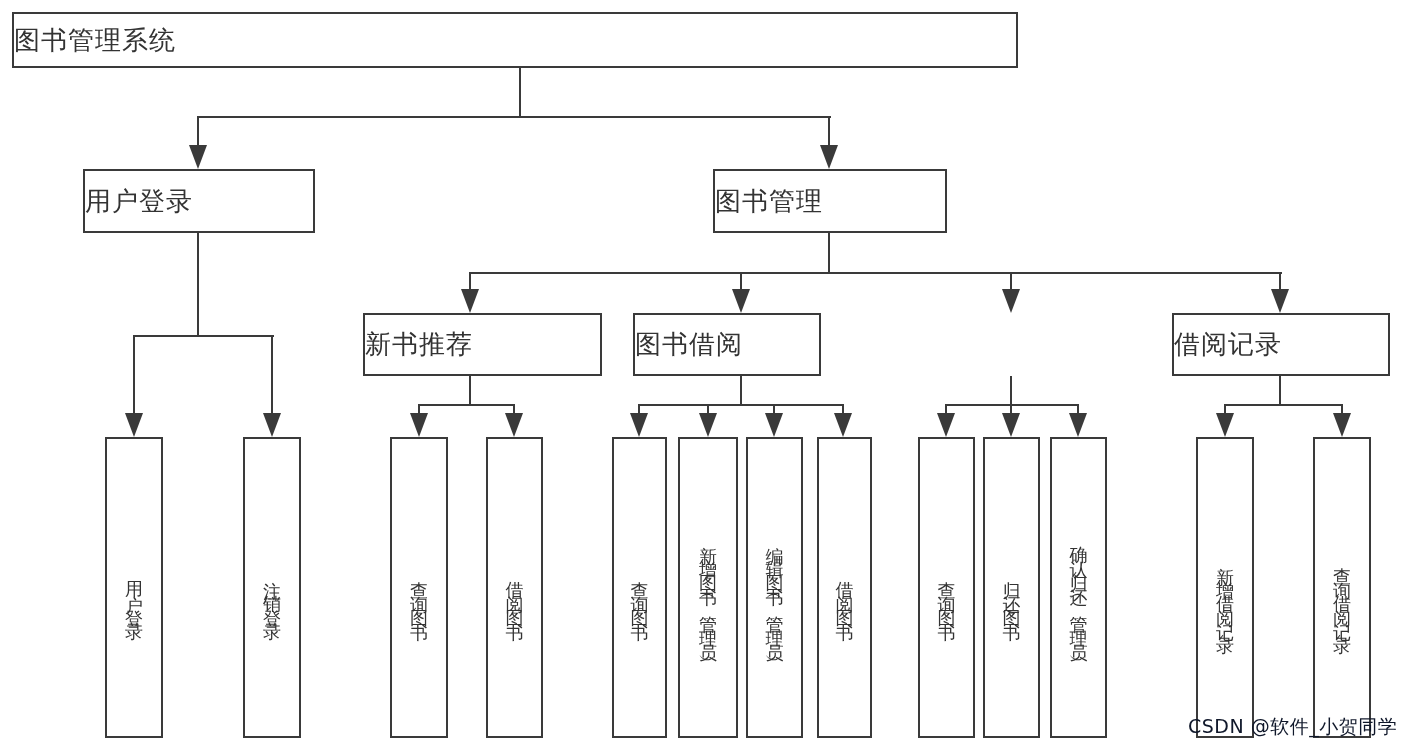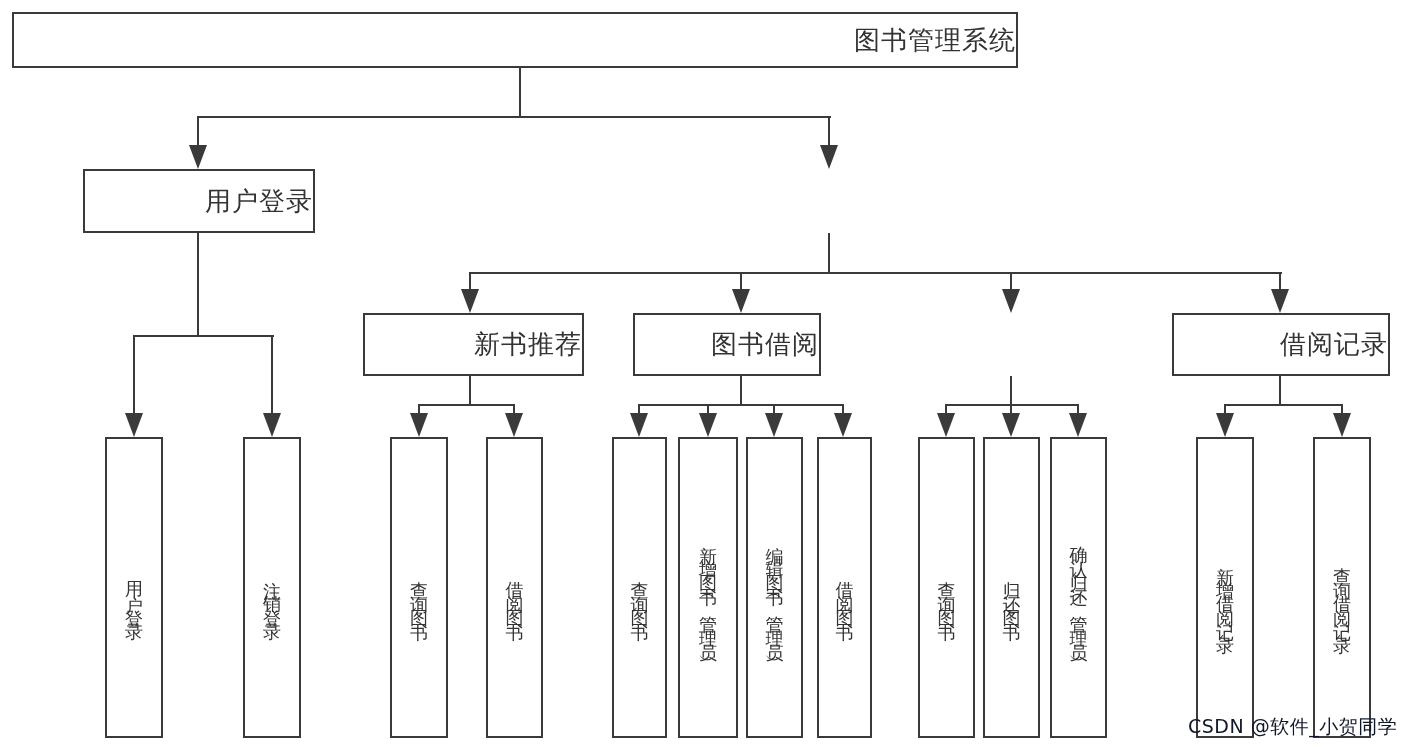--- a/index.html
+++ b/index.html
@@ -2,21 +2,21 @@
 <html><head>
 <meta charset="utf-8">
 <style>
   html,body{margin:0;padding:0;background:#ffffff;}
   #canvas{
     position:relative;width:1405px;height:747px;background:#ffffff;
     font-family:"DejaVu Sans","Liberation Sans",sans-serif;overflow:hidden;
   }
   .hbox{
     position:absolute;box-sizing:border-box;border:2px solid #3a3a3a;background:#fff;
-    display:flex;align-items:center;justify-content:flex-end;
+    display:flex;align-items:center;justify-content:flex-start;
     font-size:26px;color:#333333;letter-spacing:1px;white-space:nowrap;
   }
   .vbox{
     position:absolute;box-sizing:border-box;border:2px solid #3a3a3a;background:#fff;
     display:flex;align-items:center;justify-content:center;
   }
   .vbox .vtxt{
     writing-mode:vertical-rl;text-orientation:mixed;
     font-size:18px;letter-spacing:14px;margin-top:14px;color:#333333;
     line-height:1;white-space:nowrap;
@@ -37,22 +37,25 @@
 
 <div id="canvas">
 
   <div class="hbox" style="left:12px;top:12px;width:1006px;height:56px">
     <span>图书管理系统</span>
   </div>
 
   <div class="hbox" style="left:83px;top:169px;width:232px;height:64px">
     <span>用户登录</span>
   </div>
+  <div class="hbox" style="left:713px;top:169px;width:234px;height:64px">
+    <span>图书管理</span>
+  </div>
 
-  <div class="hbox" style="left:363px;top:313px;width:221px;height:63px">
+  <div class="hbox" style="left:363px;top:313px;width:239px;height:63px">
     <span>新书推荐</span>
   </div>
   <div class="hbox" style="left:633px;top:313px;width:188px;height:63px">
     <span>图书借阅</span>
   </div>
   <div class="hbox" style="left:1172px;top:313px;width:218px;height:63px">
     <span>借阅记录</span>
   </div>
 
   <div class="vbox" style="left:105px;top:437px;width:58px;height:301px">

